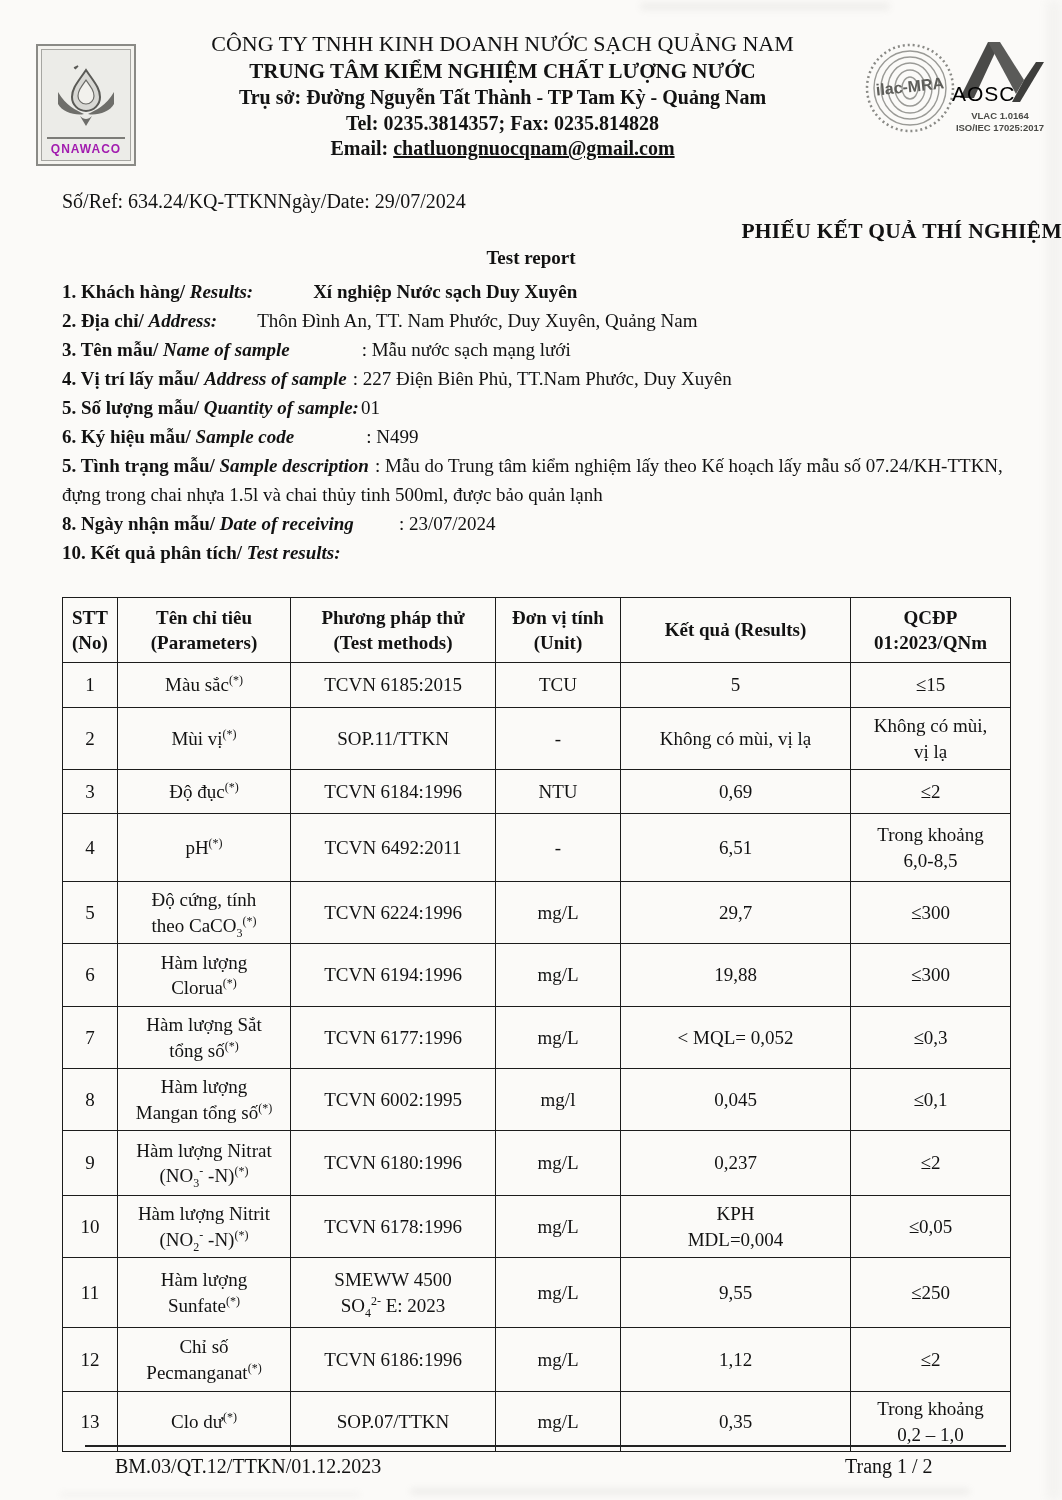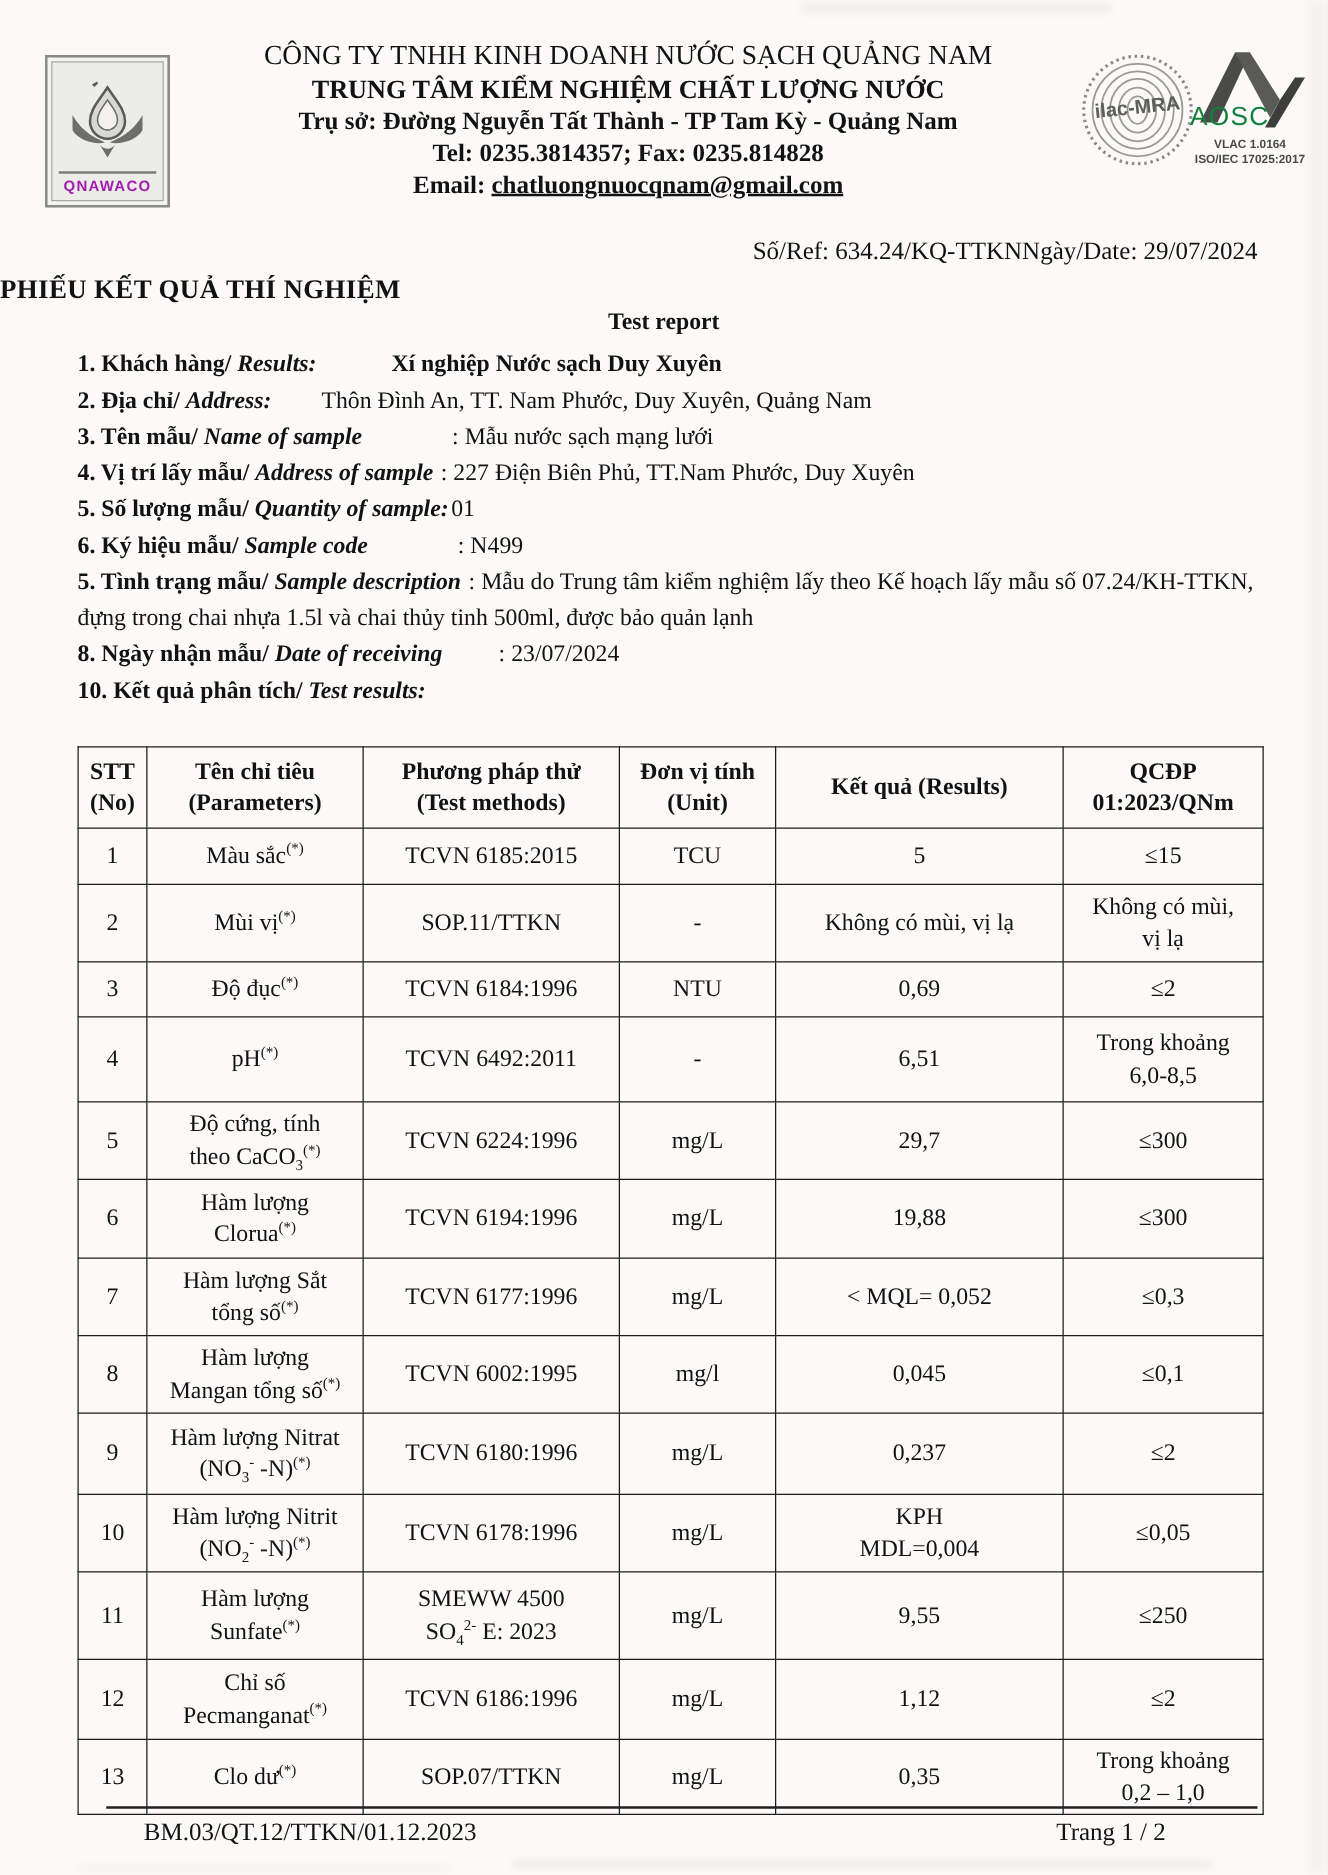--- a/index.html
+++ b/index.html
@@ -40,34 +40,34 @@
   .h-addr,.h-tel,.h-mail{font-size:20px;font-weight:bold;white-space:nowrap;}
   .h-mail .mail-link{text-decoration:underline;}
   .stamp-ilac{position:absolute;left:864px;top:42px;width:92px;height:92px;}
   .stamp-ilac .ilac-text{
     position:absolute;left:2px;top:36px;width:88px;text-align:center;
     font-family:"Liberation Sans","DejaVu Sans",sans-serif;
     font-size:16px;font-weight:bold;color:#5d5d59;transform:rotate(-6deg);
   }
   .aosc{position:absolute;left:950px;top:36px;width:100px;height:100px;}
   .aosc-text{
-    position:absolute;left:2px;top:46px;font-size:21px;color:#15803d;
+    position:absolute;left:2px;top:46px;font-size:21px;color:#000000;
     font-family:"Liberation Sans","DejaVu Sans",sans-serif;letter-spacing:1px;
   }
   .aosc-sub{
     position:absolute;left:0;width:100px;text-align:center;
     font-family:"Liberation Sans","DejaVu Sans",sans-serif;
     font-size:9.5px;font-weight:bold;color:#4a4a46;white-space:nowrap;
   }
   .aosc-sub.v1{top:74px;}
   .aosc-sub.v2{top:86px;}
 
   
-  .ref-row{position:absolute;left:62px;top:190px;width:944px;display:flex;justify-content:flex-end;font-size:20px;}
-  .doc-title{position:absolute;left:0;top:219px;width:1062px;text-align:left;font-size:21.5px;font-weight:bold;letter-spacing:.3px;}
+  .ref-row{position:absolute;left:62px;top:190px;width:944px;display:flex;justify-content:flex-start;font-size:20px;}
+  .doc-title{position:absolute;left:0;top:219px;width:1062px;text-align:right;font-size:21.5px;font-weight:bold;letter-spacing:.3px;}
   .doc-subtitle{position:absolute;left:0;top:247px;width:1062px;text-align:center;font-size:19px;font-weight:bold;}
 
   
   .info{position:absolute;left:62px;top:277px;width:950px;font-size:19px;line-height:29px;}
   .info-row{min-height:29px;}
   .lbl{font-weight:bold;}
   .lbl.en{font-style:italic;}
   .val{font-weight:normal;}
   .val.b{font-weight:bold;}
   .val.i{font-style:italic;}

